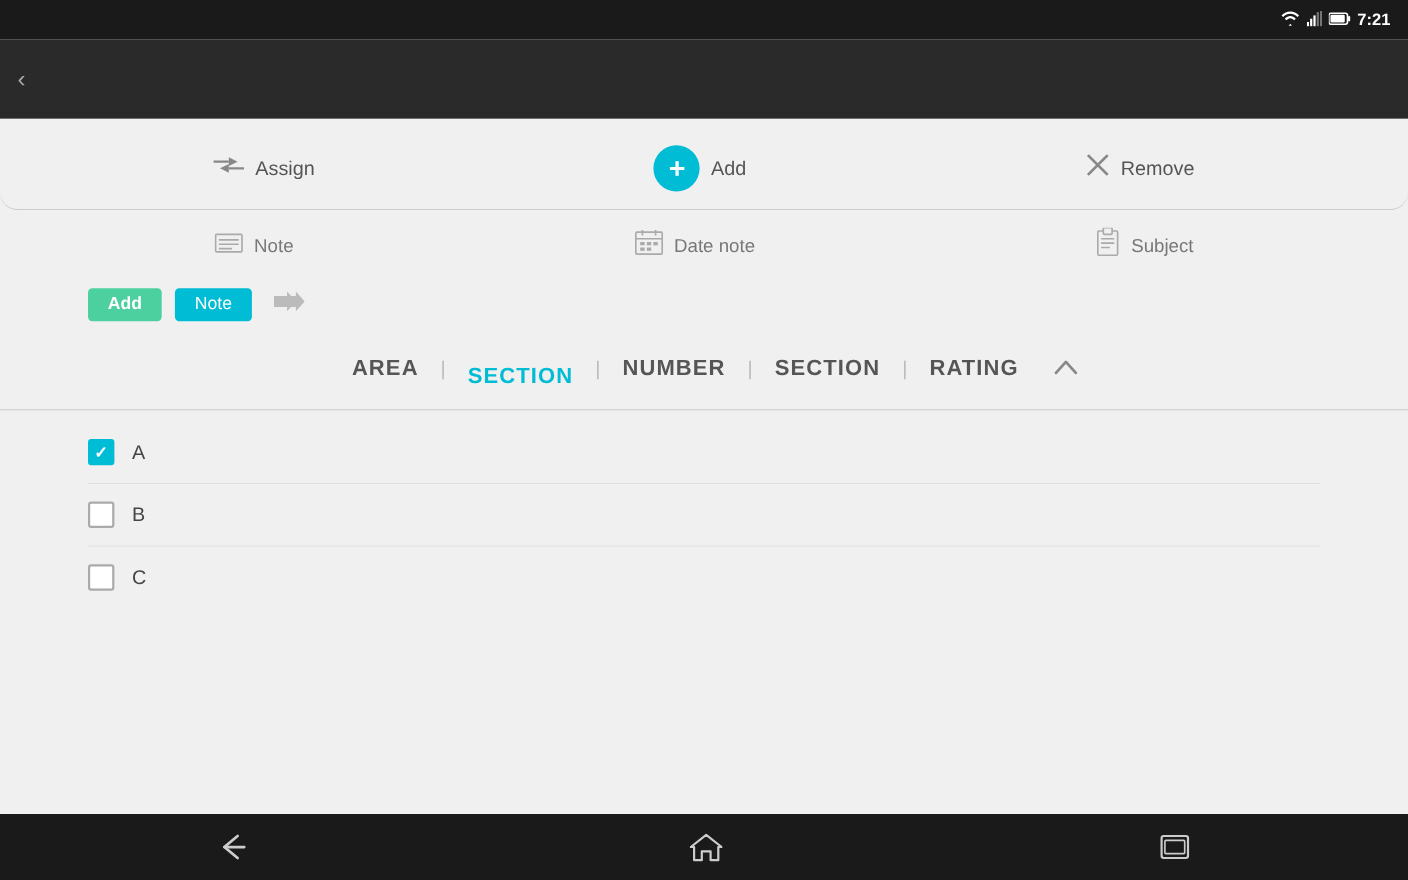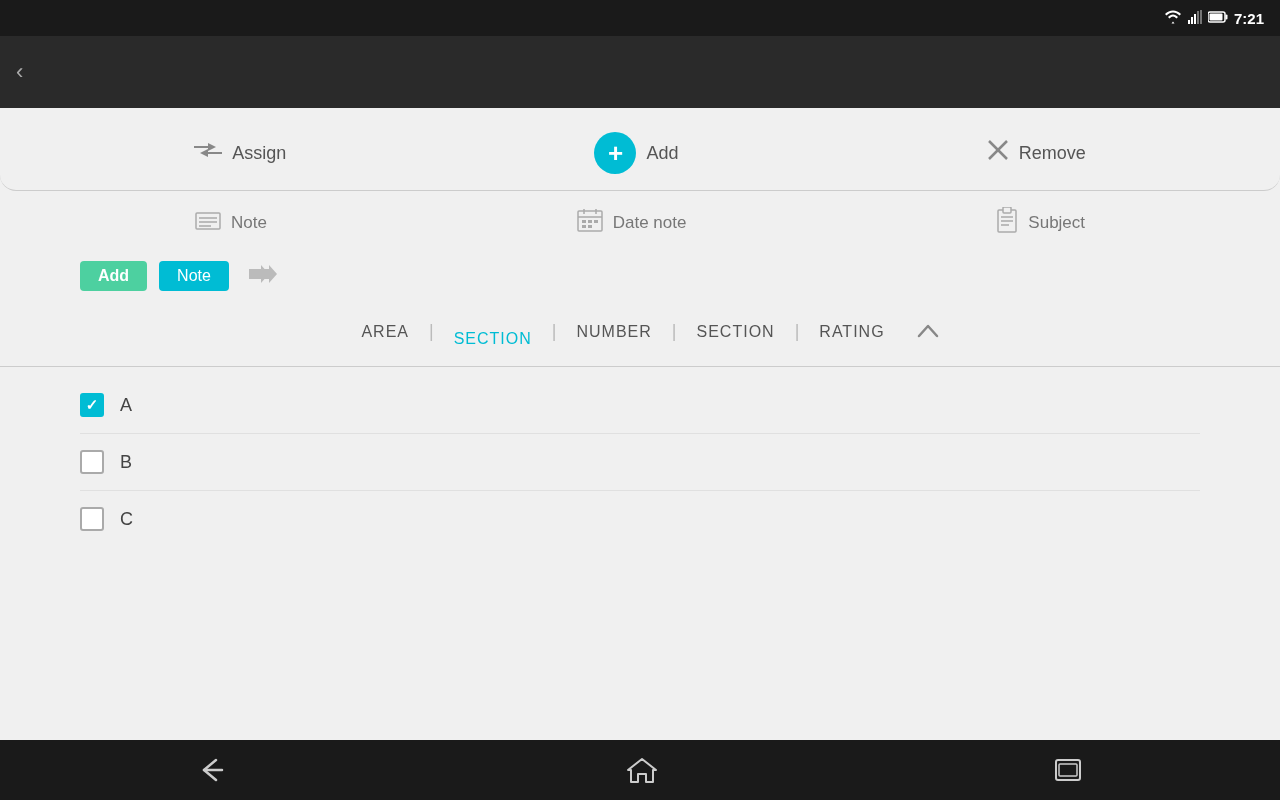--- a/index.html
+++ b/index.html
@@ -176,22 +176,22 @@
     .filter-tabs {
       display: flex;
       align-items: center;
       justify-content: center;
       padding: 10px 0;
       gap: 0;
       border-bottom: 1px solid #ccc;
     }
     .filter-tab {
       padding: 8px 20px;
-      font-size: 16px;
-      font-weight: normal;
+      font-size: 20px;
+      font-weight: bold;
       color: #555;
       cursor: pointer;
       letter-spacing: 1px;
     }
     .filter-tab.active {
       color: #00bcd4;
       margin-top: 15px;
     }
     .filter-divider {
       color: #bbb;

